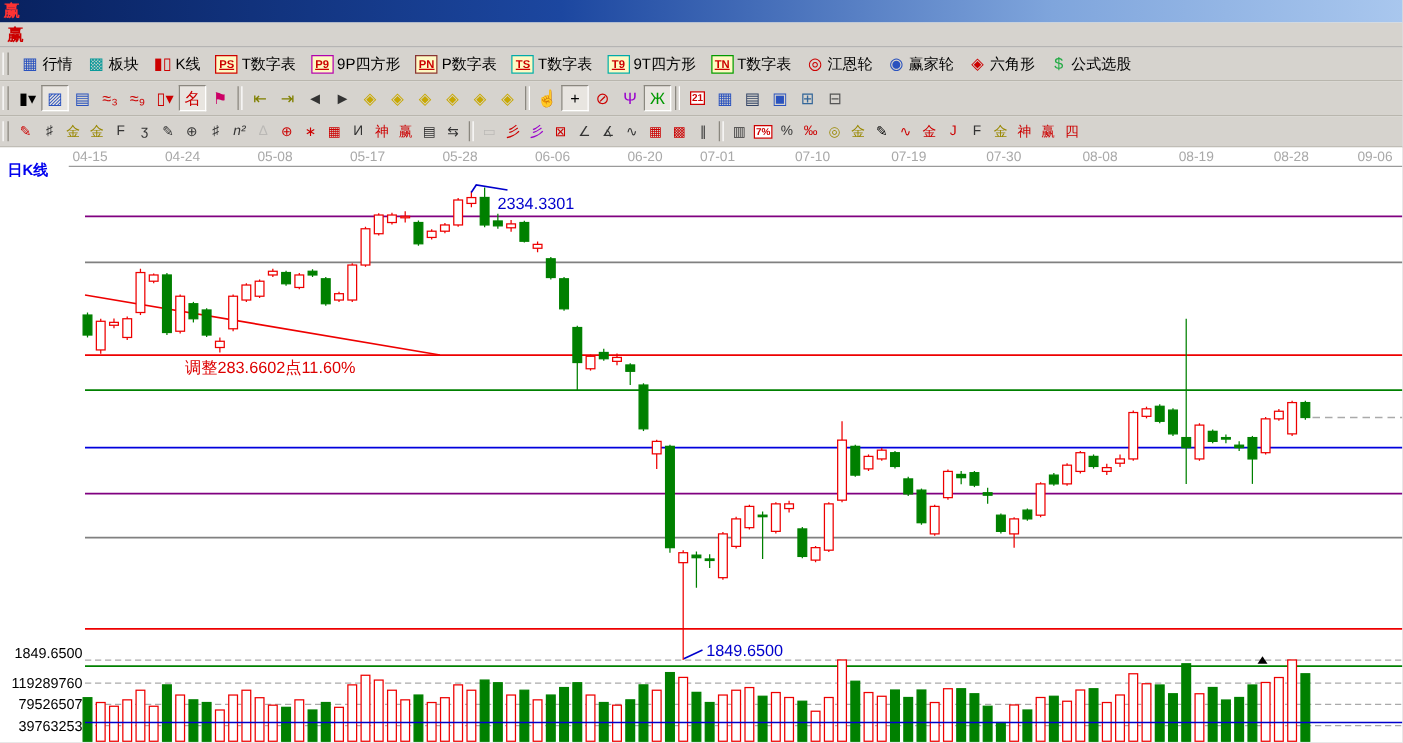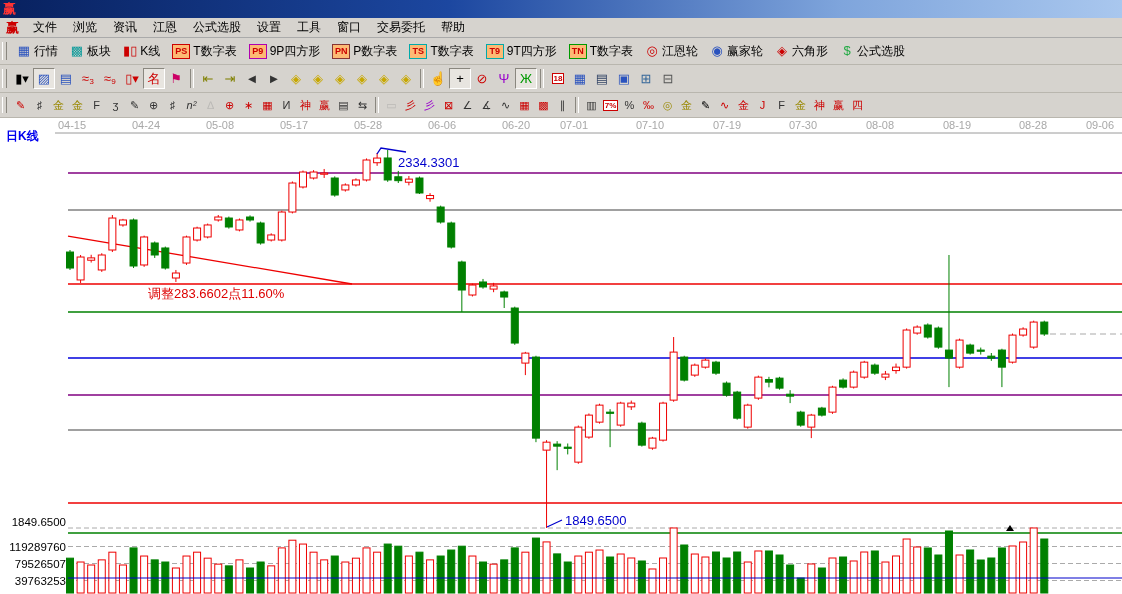--- a/index.html
+++ b/index.html
@@ -21,51 +21,39 @@
     box-sizing:border-box;border-bottom:1px solid #b9b6ae;}
   #tb1{top:38px;height:27px;}
   #tb2{top:65px;height:28px;}
   #tb3{top:93px;height:25px;}
   .grip{width:3px;height:70%;border-left:1px solid #fff;border-right:1px solid #8a877f;margin:0 4px 0 2px;}
   .tsep{width:2px;height:70%;border-left:1px solid #8a877f;border-right:1px solid #fff;margin:0 3px;}
   .tbtn{display:flex;align-items:center;gap:3px;padding:2px 5px;border:1px solid transparent;
     background:transparent;font-size:12px;color:#000;white-space:nowrap;cursor:default;}
   .tbtn .glyph{display:inline-block;min-width:14px;text-align:center;font-size:13px;line-height:14px;}
   .tbtn .badge{display:inline-block;width:16px;height:13px;line-height:13px;text-align:center;
-    font-size:9px;font-weight:bold;background:#fdba74;}
+    font-size:9px;font-weight:bold;background:#fef9c3;text-decoration:underline;}
   .ibtn{display:flex;align-items:center;justify-content:center;width:22px;height:21px;
     border:1px solid transparent;font-size:13px;cursor:default;background:transparent;}
   .ibtn.small{width:19px;height:18px;font-size:11px;}
   .ibtn.pressed{border:1px solid;border-color:#8a877f #fff #fff #8a877f;background:#e8e5e0;}
   .ibtn.disabled{opacity:.45;}
   
   .chartwrap{position:absolute;left:0;top:118px;width:1122px;height:476px;background:#fff;}
   svg text{font-family:"Liberation Sans","DejaVu Sans",sans-serif;}
 </style>
 </head>
 <body>
 
 <div class="app">
   <div class="titlebar">
     <span class="logo">赢</span>
   </div>
   <div class="menubar">
     <span class="logo">赢</span>
-    <div id="menu-items" style="display:flex;">
-        <div class="menu-item">文件</div>
-        <div class="menu-item">浏览</div>
-        <div class="menu-item">资讯</div>
-        <div class="menu-item">江恩</div>
-        <div class="menu-item">公式选股</div>
-        <div class="menu-item">设置</div>
-        <div class="menu-item">工具</div>
-        <div class="menu-item">窗口</div>
-        <div class="menu-item">交易委托</div>
-        <div class="menu-item">帮助</div>
-      </div>
   </div>
   <div class="toolbar" id="tb1">
       <div class="grip"></div>
       <button class="tbtn">
         <span class="glyph" style="color: rgb(42, 82, 190);">▦</span>
         <span>行情</span>
       </button>
       <button class="tbtn">
         <span class="glyph" style="color: rgb(10, 154, 154);">▩</span>
         <span>板块</span>
@@ -183,21 +171,21 @@
         <span style="color: rgb(204, 0, 0);">⊘</span>
       </button>
       <button class="ibtn">
         <span style="color: rgb(153, 0, 204);">Ψ</span>
       </button>
       <button class="ibtn pressed">
         <span style="color: rgb(0, 153, 0);">Ж</span>
       </button>
       <div class="tsep"></div>
       <button class="ibtn">
-        <span style="color: rgb(204, 0, 0); border: 1px solid rgb(204, 0, 0); font-size: 8px; font-weight: bold; padding: 0px 1px; background: rgb(255, 255, 255);">18</span>
+        <span style="color: rgb(204, 0, 0); border: 1px solid rgb(204, 0, 0); font-size: 8px; font-weight: bold; padding: 0px 1px; background: rgb(255, 255, 255);">21</span>
       </button>
       <button class="ibtn">
         <span style="color: rgb(42, 82, 190);">▦</span>
       </button>
       <button class="ibtn">
         <span style="color: rgb(51, 68, 102);">▤</span>
       </button>
       <button class="ibtn">
         <span style="color: rgb(42, 82, 190);">▣</span>
       </button>

